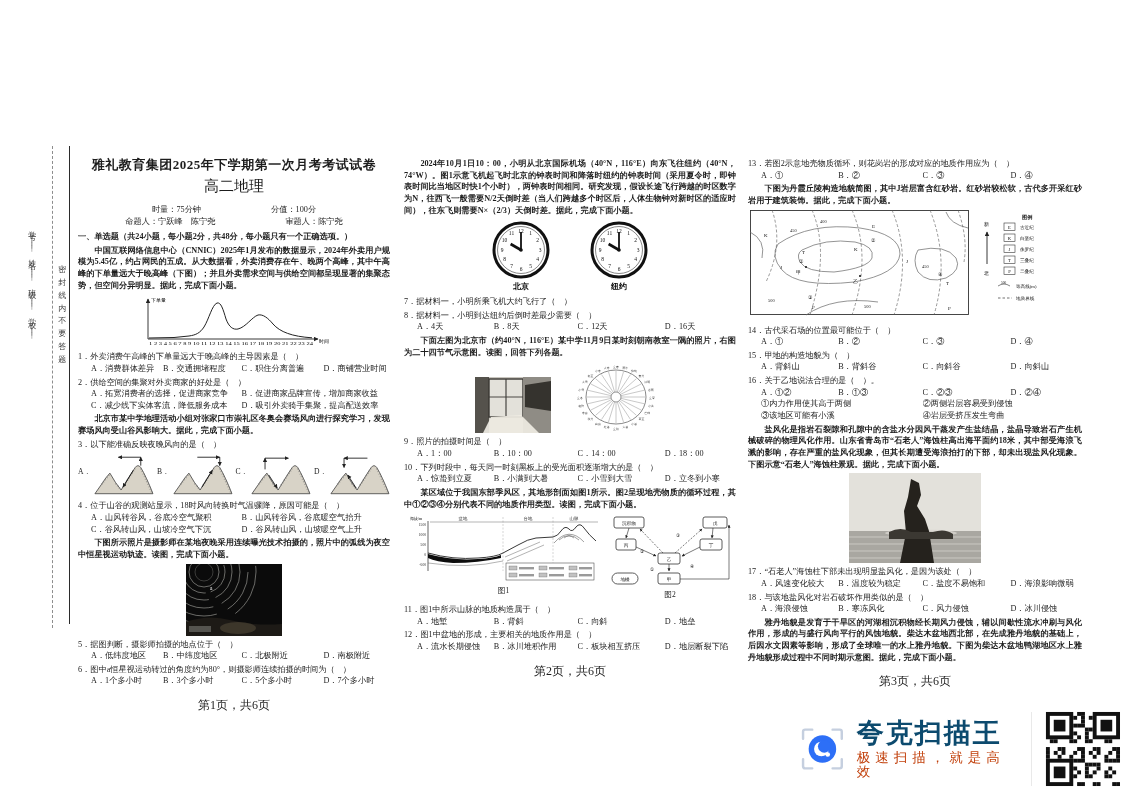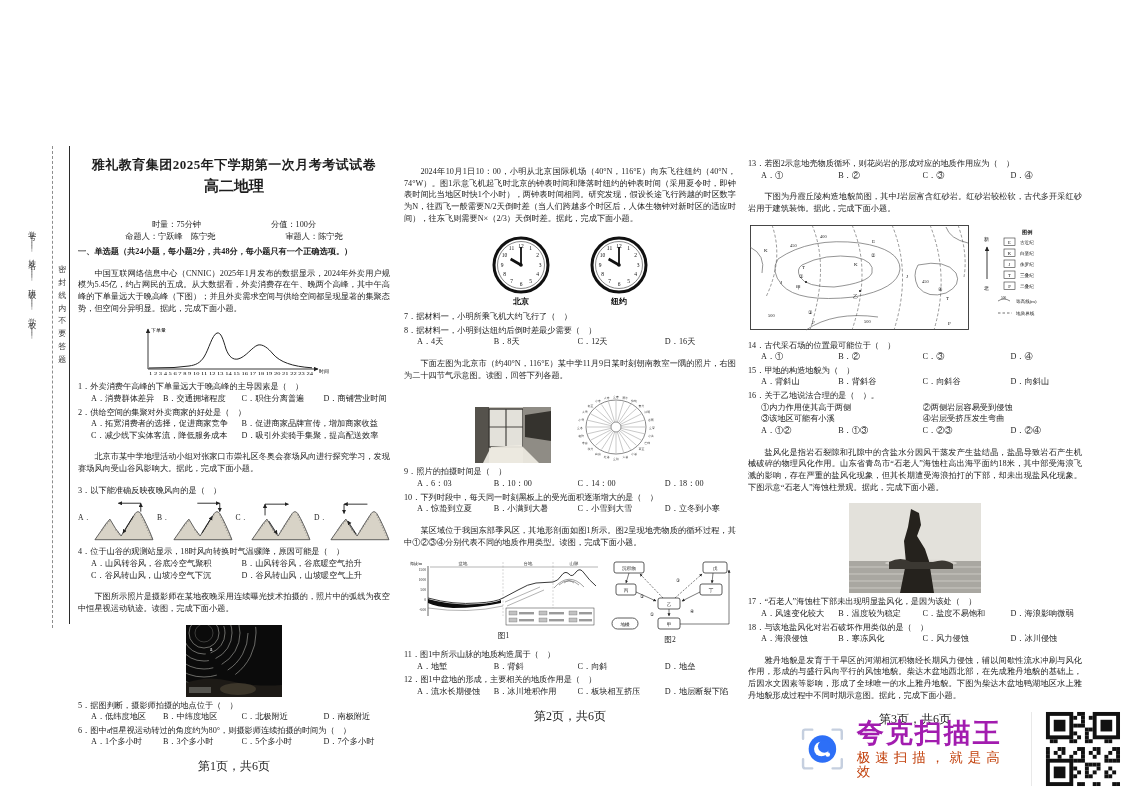--- a/index.html
+++ b/index.html
@@ -7,24 +7,24 @@
     width:1122px;height:794px;position:relative;background:#ffffff;
     font-family:"Liberation Serif","DejaVu Serif",serif;
     color:#1d1d1d;font-size:8.2px;line-height:1.42;
     -webkit-font-smoothing:antialiased;overflow:hidden;
   }
   .col{position:absolute;top:156px;text-align:justify;}
   #col1{left:78px;width:312px;}
   #col2{left:404px;width:332px;}
   #col3{left:748px;width:334px;}
   .title{font-weight:bold;font-size:13px;text-align:center;letter-spacing:.5px;text-indent:0;}
-  .subject{font-weight:bold;font-size:15px;text-align:center;margin:2px 0 21px;text-indent:0;}
+  .subject{font-weight:normal;font-size:15px;text-align:center;margin:2px 0 6px;text-indent:0;}
   .meta{display:flex;justify-content:center;gap:70px;margin:1px 0;}
   .section{font-weight:bold;margin-top:3px;}
-  .para{text-indent:2em;margin:10px 0;}
+  .para{text-indent:2em;margin:2px 0;font-weight:bold;}
   .qt{margin-top:2px;}
   .opts{padding-left:13px;display:grid;column-gap:2px;}
   .o4{grid-template-columns:1.05fr 1.15fr 1.2fr 1fr;}
   .o2{grid-template-columns:1fr 1fr;}
   .opt{white-space:nowrap;overflow:hidden;}
   .figrow{display:flex;justify-content:center;align-items:flex-end;gap:8px;margin:3px 0;}
   .figcol{display:flex;flex-direction:column;align-items:center;}
   .figcap{text-align:center;font-size:7.6px;margin-top:1px;}
   .mlabel{font-size:7.6px;align-self:flex-start;margin-top:14px;}
   .pfoot{text-align:center;margin-top:10px;font-size:12px;text-indent:0;}
@@ -32,21 +32,21 @@
   .dash-line{position:absolute;left:52px;top:146px;height:482px;border-left:1px dashed #8d8d8d;}
   .solid-line{position:absolute;left:69px;top:146px;height:478px;border-left:1.5px solid #2b2b2b;}
   .seal-fields{position:absolute;left:26px;top:224px;height:372px;writing-mode:vertical-rl;
     font-size:8px;color:#3b3b3b;letter-spacing:3px;}
   .seal-text{position:absolute;left:56px;top:258px;height:330px;writing-mode:vertical-rl;
     font-size:8px;color:#3b3b3b;letter-spacing:13px;}
   
   .wm{position:absolute;left:800px;top:705px;width:322px;height:88px;display:flex;align-items:center;gap:12px;
       font-family:"Liberation Sans","DejaVu Sans",sans-serif;}
   .wm-textcol{display:flex;flex-direction:column;gap:4px;}
-  .wm-brand{font-size:27px;font-weight:bold;color:#a21caf;letter-spacing:2px;line-height:1;}
+  .wm-brand{font-size:27px;font-weight:bold;color:#0c4a6e;letter-spacing:2px;line-height:1;}
   .wm-slogan{font-size:13.5px;color:#c2410c;letter-spacing:5px;line-height:1;}
   .wm-div{width:1px;height:74px;background:#e9e9e9;}
   svg text{font-family:"Liberation Serif","DejaVu Serif",serif;}
 </style>
 </head>
 <body>
 
 <svg width="0" height="0" style="position:absolute" aria-hidden="true">
   <defs>
     <marker id="arw" markerWidth="6" markerHeight="6" refX="4.5" refY="2.5" orient="auto">
@@ -328,21 +328,21 @@
           <text x="23.5" y="15.6" font-size="2.9" text-anchor="middle" fill="#444">冬至</text>
           <text x="31.0" y="10.7" font-size="2.9" text-anchor="middle" fill="#444">小寒</text>
           <text x="39.7" y="7.6" font-size="2.9" text-anchor="middle" fill="#444">大寒</text>
         </g>
     </svg>
   </div>
 
   <div class="q">
     <div class="qt">9．照片的拍摄时间是（　）</div>
     <div class="opts o4">
-        <span class="opt">A．6：03</span>
+        <span class="opt">A．1：00</span>
         <span class="opt">B．10：00</span>
         <span class="opt">C．14：00</span>
         <span class="opt">D．18：00</span>
       </div>
   </div>
   <div class="q">
     <div class="qt">10．下列时段中，每天同一时刻黑板上的受光面积逐渐增大的是（　）</div>
     <div class="opts o4">
         <span class="opt">A．惊蛰到立夏</span>
         <span class="opt">B．小满到大暑</span>
@@ -567,31 +567,31 @@
     <div class="qt">15．甲地的构造地貌为（　）</div>
     <div class="opts o4">
         <span class="opt">A．背斜山</span>
         <span class="opt">B．背斜谷</span>
         <span class="opt">C．向斜谷</span>
         <span class="opt">D．向斜山</span>
       </div>
   </div>
   <div class="q">
     <div class="qt">16．关于乙地说法合理的是（　）。</div>
+    <div class="opts o4">
+        <span class="opt">A．①②</span>
+        <span class="opt">B．①③</span>
+        <span class="opt">C．②③</span>
+        <span class="opt">D．②④</span>
+      </div>
     <div class="opts o2">
         <span class="opt">①内力作用使其高于两侧</span>
         <span class="opt">②两侧岩层容易受到侵蚀</span>
         <span class="opt">③该地区可能有小溪</span>
         <span class="opt">④岩层受挤压发生弯曲</span>
-      </div>
-    <div class="opts o4">
-        <span class="opt">A．①②</span>
-        <span class="opt">B．①③</span>
-        <span class="opt">C．②③</span>
-        <span class="opt">D．②④</span>
       </div>
   </div>
 
   <p class="para">盐风化是指岩石裂隙和孔隙中的含盐水分因风干蒸发产生盐结晶，盐晶导致岩石产生机械破碎的物理风化作用。山东省青岛市“石老人”海蚀柱高出海平面约18米，其中部受海浪飞溅的影响，存在严重的盐风化现象，但其长期遭受海浪拍打的下部，却未出现盐风化现象。下图示意“石老人”海蚀柱景观。据此，完成下面小题。</p>
 
   <div class="figrow">
     <svg width="132" height="90" viewBox="0 0 132 90">
       <rect width="132" height="90" fill="#e3e1db"></rect>
       <rect y="58" width="132" height="32" fill="#a9a7a1"></rect>
       <g stroke="#cac8c2" stroke-width="1">

